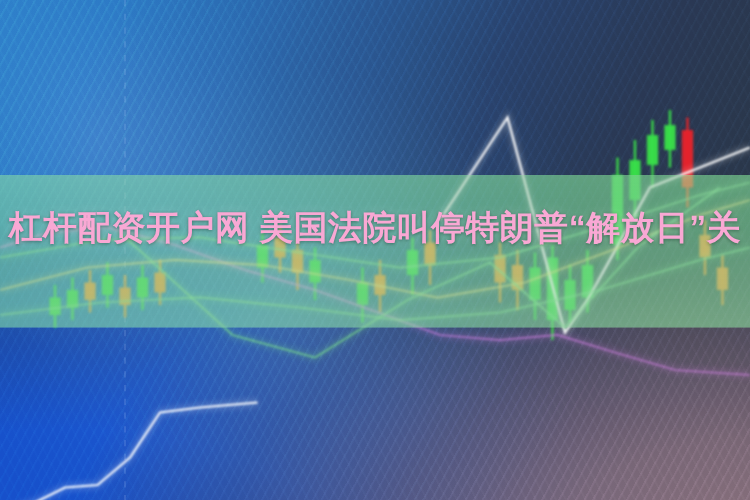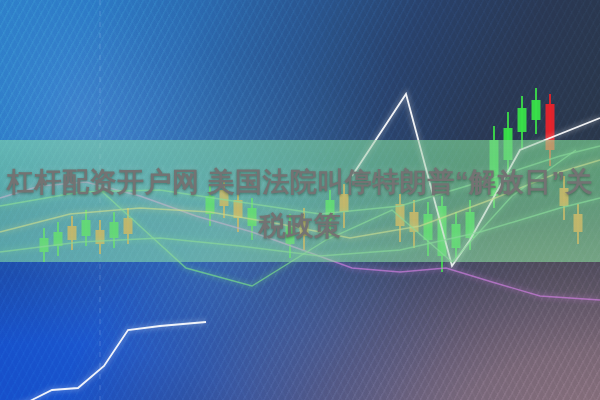--- a/index.html
+++ b/index.html
@@ -103,21 +103,21 @@
     background:linear-gradient(180deg,
         rgba(74,150,92,0.30) 0%,
         rgba(70,146,90,0.22) 50%,
         rgba(78,152,96,0.28) 100%);
   }
 
   
   #headline{
     position:absolute;left:0;right:0;top:160px;
     text-align:center;
-    color:#737373;
+    color:#f9a8d4;
     font-size:27px;
     font-weight:700;
     line-height:44px;
     letter-spacing:.5px;
     text-shadow:0 1px 3px rgba(0,40,20,.45), 0 0 10px rgba(255,255,255,.18);
     white-space:nowrap;
     padding:0 6px;
   }
   #headline .line2{display:block;}
   #headline .line1{display:block;}
@@ -226,16 +226,15 @@
         <polyline points="96,186 186,268 252,286 326,240 392,210 452,262 512,196 576,150" fill="none" stroke="#7ae08a" stroke-width="5" opacity=".22" filter="url(#glow)"></polyline>
         <polyline points="96,186 186,268 252,286 326,240 392,210 452,262 512,196 576,150" fill="none" stroke="#7ae08a" stroke-width="1.4" opacity=".68" filter="url(#soft)"></polyline>
       </g>
   </svg>
 
   <div id="green-band"></div>
   <div id="green-band-tint"></div>
 
   <div id="headline">
     <span class="line1">杠杆配资开户网 美国法院叫停特朗普“解放日”关</span>
-    <span class="line2">税政策</span>
   </div>
 
 </div>
 
 </body></html>

